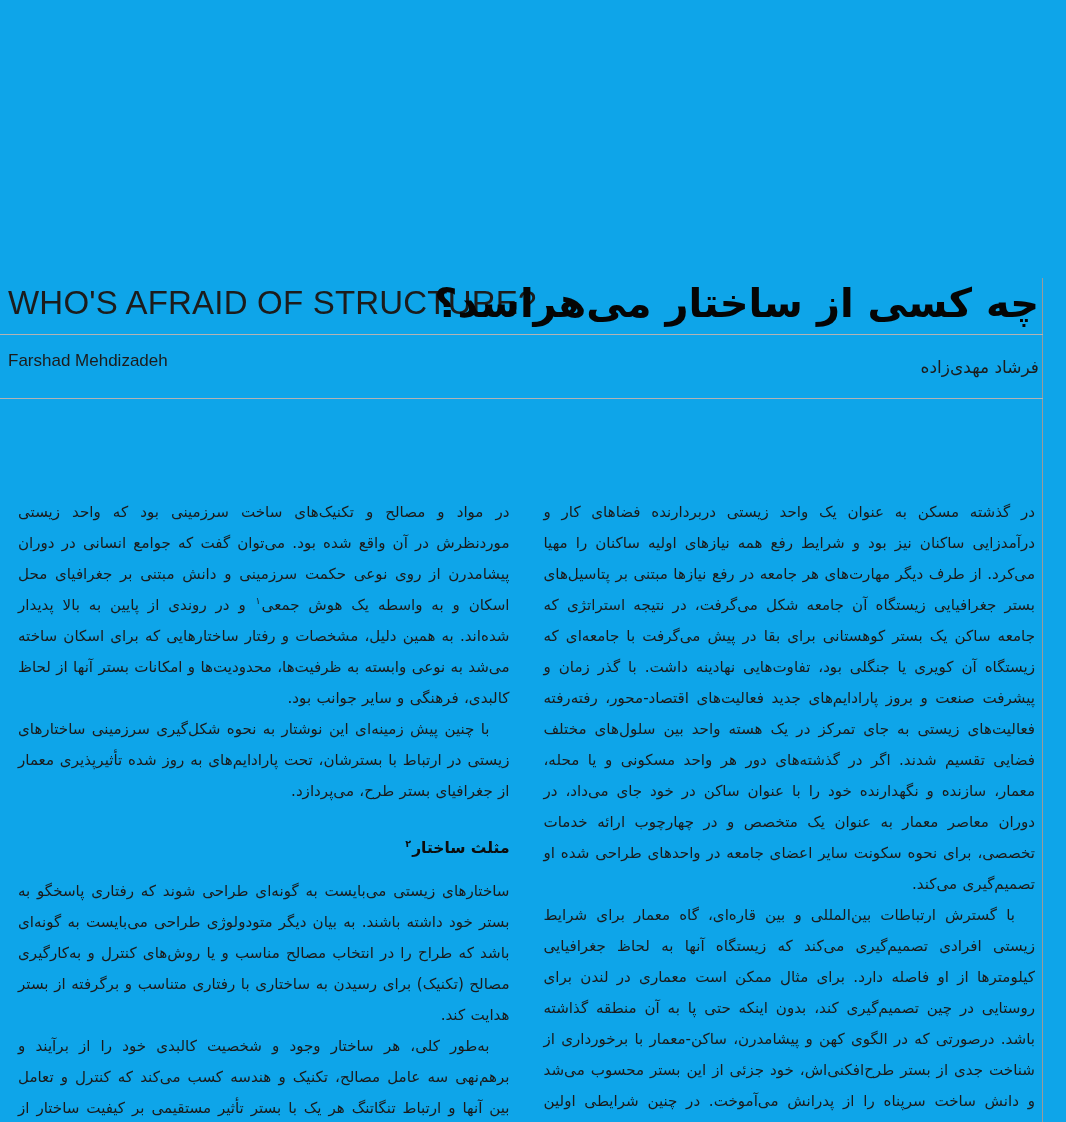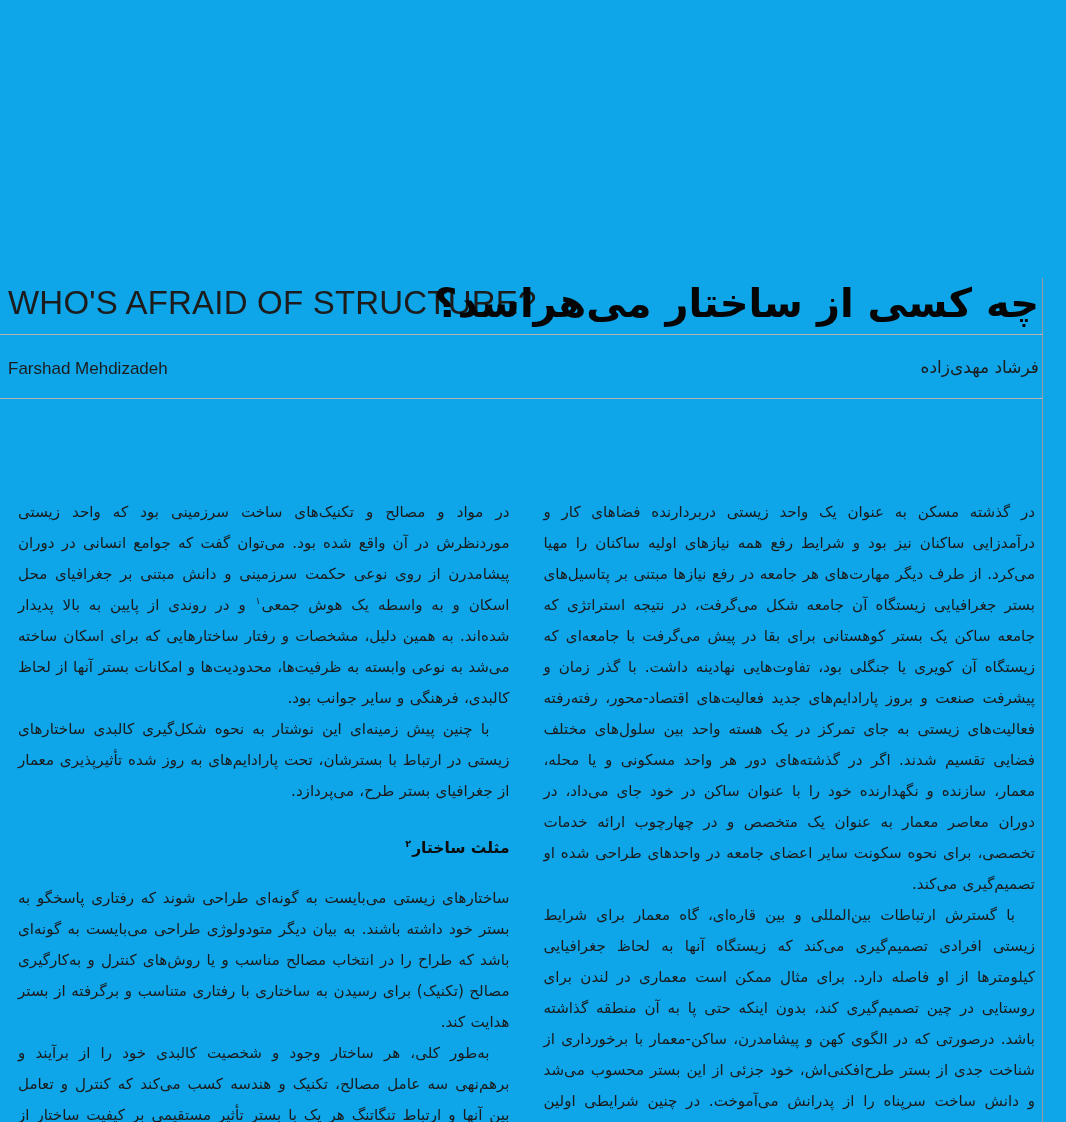--- a/index.html
+++ b/index.html
@@ -67,21 +67,21 @@
     direction: rtl;
     font-family: "DejaVu Sans", sans-serif;
     font-size: 40px;
     font-weight: 700;
     line-height: 1.55;
     color: #050505;
     white-space: nowrap;
   }
   .byline-en {
     position: absolute;
-    top: 74px;
+    top: 66px;
     left: 8px;
     direction: ltr;
     font-family: "Liberation Sans", "DejaVu Sans", sans-serif;
     font-size: 17px;
     font-weight: 400;
     line-height: 1;
     color: #1c1c1c;
     white-space: nowrap;
   }
   .byline-fa {
@@ -125,21 +125,21 @@
     font-family: "DejaVu Sans", sans-serif;
     font-size: 15.1px;
     line-height: 31px;
     color: #1a1a1a;
     letter-spacing: -0.15px;
     word-spacing: 0.5px;
   }
   .col p.indent { text-indent: 20px; }
 
   .subhead {
-    margin: 26px 0 19px 0;
+    margin: 26px 0 12px 0;
     font-family: "DejaVu Sans", sans-serif;
     font-size: 15.5px;
     font-weight: 700;
     line-height: 31px;
     color: #0d0d0d;
     text-align: right;
     text-align-last: right;
   }
 
   sup.fn {
@@ -173,21 +173,21 @@
   <div class="columns">
 
     <div class="col col-right">
       <p>در گذشته مسکن به عنوان یک واحد زیستی دربردارنده فضاهای کار و درآمدزایی ساکنان نیز بود و شرایط رفع همه نیازهای اولیه ساکنان را مهیا می‌کرد. از طرف دیگر مهارت‌های هر جامعه در رفع نیازها مبتنی بر پتاسیل‌های بستر جغرافیایی زیستگاه آن جامعه شکل می‌گرفت، در نتیجه استراتژی که جامعه ساکن یک بستر کوهستانی برای بقا در پیش می‌گرفت با جامعه‌ای که زیستگاه آن کویری یا جنگلی بود، تفاوت‌هایی نهادینه داشت. با گذر زمان و پیشرفت صنعت و بروز پارادایم‌های جدید فعالیت‌های اقتصاد-محور، رفته‌رفته فعالیت‌های زیستی به جای تمرکز در یک هسته واحد بین سلول‌های مختلف فضایی تقسیم شدند. اگر در گذشته‌های دور هر واحد مسکونی و یا محله، معمار، سازنده و نگهدارنده خود را با عنوان ساکن در خود جای می‌داد، در دوران معاصر معمار به عنوان یک متخصص و در چهارچوب ارائه خدمات تخصصی، برای نحوه سکونت سایر اعضای جامعه در واحدهای طراحی شده او تصمیم‌گیری می‌کند.</p>
       <p class="indent">با گسترش ارتباطات بین‌المللی و بین قاره‌ای، گاه معمار برای شرایط زیستی افرادی تصمیم‌گیری می‌کند که زیستگاه آنها به لحاظ جغرافیایی کیلومترها از او فاصله دارد. برای مثال ممکن است معماری در لندن برای روستایی در چین تصمیم‌گیری کند، بدون اینکه حتی پا به آن منطقه گذاشته باشد. درصورتی که در الگوی کهن و پیشامدرن، ساکن-معمار با برخورداری از شناخت جدی از بستر طرح‌افکنی‌اش، خود جزئی از این بستر محسوب می‌شد و دانش ساخت سرپناه را از پدرانش می‌آموخت. در چنین شرایطی اولین دغدغه ساکن-معمار قابل سکونت کردن بستر از طریق هم‌سویی و هم‌خوانی با آن و به واسطه تغییر شکل و کاوش</p>
     </div>
 
     <div class="col col-left">
       <p><span>در مواد و مصالح و تکنیک‌های ساخت سرزمینی بود که واحد زیستی موردنظرش در آن واقع شده بود. می‌توان گفت که جوامع انسانی در دوران پیشامدرن از روی نوعی حکمت سرزمینی و دانش مبتنی بر جغرافیای محل اسکان و به واسطه یک هوش جمعی</span><sup class="fn">۱</sup><span> و در روندی از پایین به بالا پدیدار شده‌اند. به همین دلیل، مشخصات و رفتار ساختارهایی که برای اسکان ساخته می‌شد به نوعی وابسته به ظرفیت‌ها، محدودیت‌ها و امکانات بستر آنها از لحاظ کالبدی، فرهنگی و سایر جوانب بود.</span></p>
 
-      <p class="indent">با چنین پیش زمینه‌ای این نوشتار به نحوه شکل‌گیری کالبدی ساختارهای زیستی در ارتباط با بسترشان، تحت پارادایم‌های به روز شده تأثیرپذیری معمار از جغرافیای بستر طرح، می‌پردازد.</p>
+      <p class="indent">با چنین پیش زمینه‌ای این نوشتار به نحوه شکل‌گیری سرزمینی ساختارهای زیستی در ارتباط با بسترشان، تحت پارادایم‌های به روز شده تأثیرپذیری معمار از جغرافیای بستر طرح، می‌پردازد.</p>
 
       <div class="subhead"><span>مثلث ساختار</span><sup class="fn">۲</sup></div>
 
       <p>ساختارهای زیستی می‌بایست به گونه‌ای طراحی شوند که رفتاری پاسخگو به بستر خود داشته باشند. به بیان دیگر متودولوژی طراحی می‌بایست به گونه‌ای باشد که طراح را در انتخاب مصالح مناسب و یا روش‌های کنترل و به‌کارگیری مصالح (تکنیک) برای رسیدن به ساختاری با رفتاری متناسب و برگرفته از بستر هدایت کند.</p>
 
       <p class="indent">به‌طور کلی، هر ساختار وجود و شخصیت کالبدی خود را از برآیند و برهم‌نهی سه عامل مصالح، تکنیک و هندسه کسب می‌کند که کنترل و تعامل بین آنها و ارتباط تنگاتنگ هر یک با بستر تأثیر مستقیمی بر کیفیت ساختار از لحاظ پایداری و تعامل با پیرامون و مخاطبان خود خواهد داشت.</p>
     </div>
 
   </div>
 </div>

